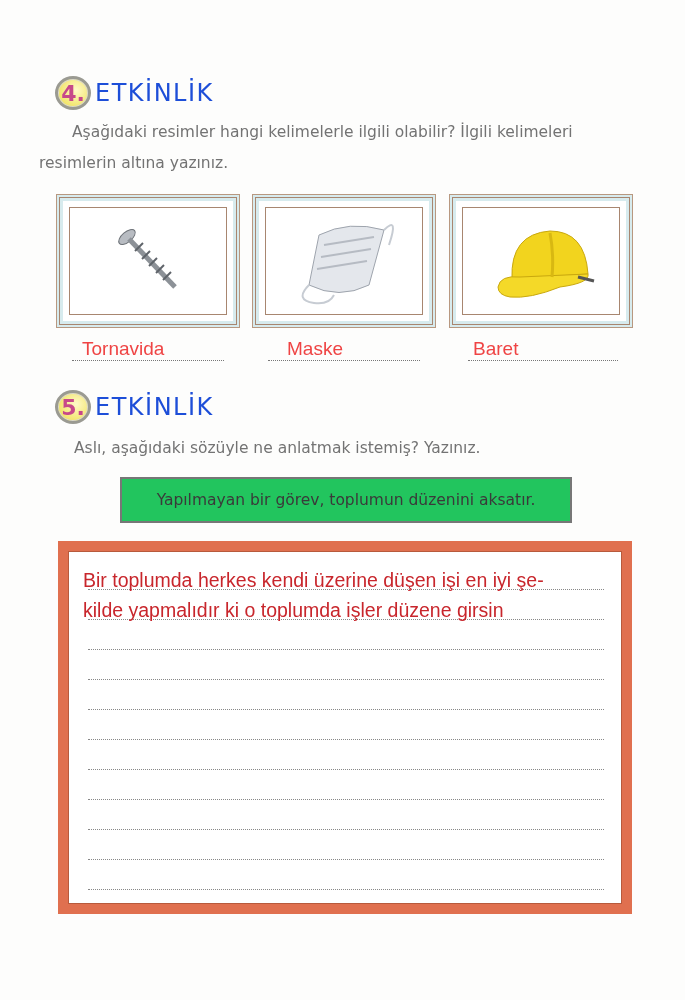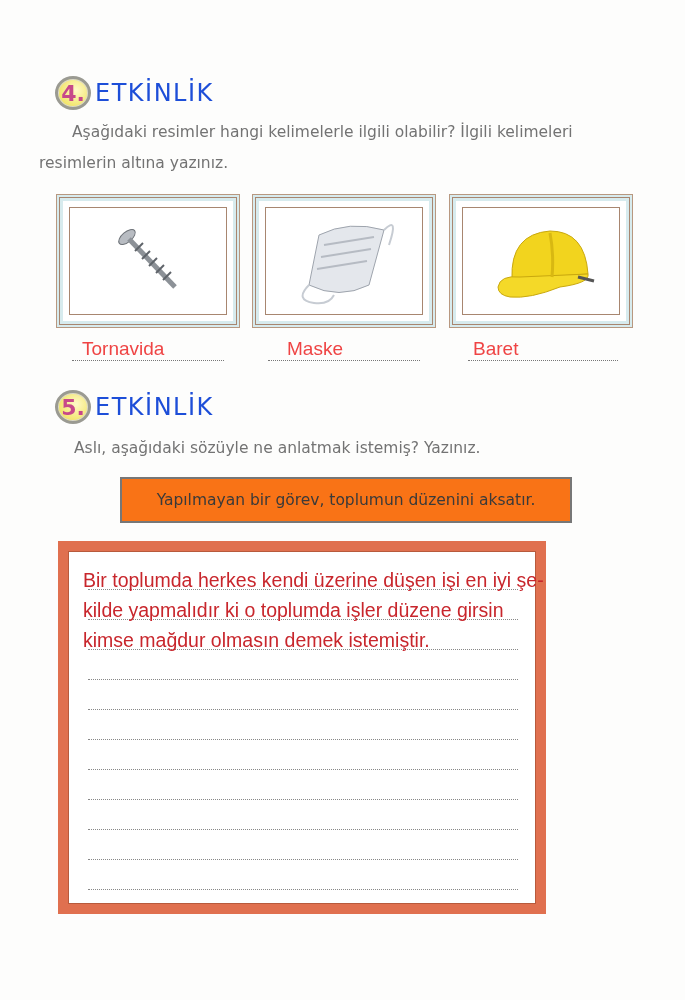--- a/index.html
+++ b/index.html
@@ -6,22 +6,22 @@
   body { width:685px; height:1000px; background:#fdfdfc; position:relative; overflow:hidden; font-family:"DejaVu Sans", sans-serif; color:#3a3a3a; }
   .heading { position:absolute; display:flex; align-items:center; }
   .badge { width:36px; height:34px; border-radius:50%; border:3px solid #9a9a92; background:radial-gradient(circle at 60% 40%, #fff9c8, #f2e56a 70%); box-sizing:border-box; display:flex; align-items:center; justify-content:center; color:#c7488a; font-size:22px; font-weight:bold; box-shadow:0 0 0 1px #d9d7cc inset; }
   .heading-title { color:#1d4ed8; font-size:24px; font-weight:normal; letter-spacing:1.5px; margin-left:4px; font-family:"DejaVu Sans", sans-serif; }
   .instr { position:absolute; font-size:15.5px; color:#737373; line-height:30px; font-family:"DejaVu Sans", sans-serif; }
   .frame { position:absolute; top:195px; width:182px; height:132px; box-sizing:border-box; border:6px solid #d7ebee; outline:1px solid #a88670; outline-offset:-3px; background:#fff; box-shadow:0 0 0 1px #b89880; }
   .frame-inner { position:absolute; inset:6px; border:1px solid #a88670; }
   .pic { position:absolute; }
   .answer-line { position:absolute; top:340px; height:20px; border-bottom:1px dotted #777; }
   .answer-word { position:absolute; top:338px; color:#ef4444; font-size:19px; font-family:"Liberation Sans", sans-serif; }
-  .quote-box { position:absolute; left:120px; top:477px; width:452px; height:46px; box-sizing:border-box; border:2px solid #777; background:#f97316; display:flex; align-items:center; justify-content:center; font-size:15.5px; color:#3a3a3a; }
-  .answer-box { position:absolute; left:58px; top:541px; width:488px; height:373px; box-sizing:border-box; border:10px solid #e0704f; background:#fff; box-shadow:inset 0 0 0 1px #b85a3c; }
+  .quote-box { position:absolute; left:120px; top:477px; width:452px; height:46px; box-sizing:border-box; border:2px solid #777; background:#22c55e; display:flex; align-items:center; justify-content:center; font-size:15.5px; color:#3a3a3a; }
+  .answer-box { position:absolute; left:58px; top:541px; width:574px; height:373px; box-sizing:border-box; border:10px solid #e0704f; background:#fff; box-shadow:inset 0 0 0 1px #b85a3c; }
   .rule { position:absolute; left:20px; right:18px; border-bottom:1px dotted #888; }
   .ans-text { position:absolute; left:15px; top:14px; width:540px; color:#c8262c; font-size:19.5px; line-height:30px; font-family:"Liberation Sans", sans-serif; }
 </style>
 </head>
 <body>
 
 <div class="heading" style="left:55px; top:76px;">
   <div class="badge">4.</div>
   <div class="heading-title">ETKİNLİK</div>
 </div>
@@ -86,15 +86,14 @@
   <div class="rule" style="top:158px;"></div>
   <div class="rule" style="top:188px;"></div>
   <div class="rule" style="top:218px;"></div>
   <div class="rule" style="top:248px;"></div>
   <div class="rule" style="top:278px;"></div>
   <div class="rule" style="top:308px;"></div>
   <div class="rule" style="top:338px;"></div>
   <div class="ans-text">
     <div>Bir toplumda herkes kendi üzerine düşen işi en iyi şe-</div>
     <div>kilde yapmalıdır ki o toplumda işler düzene girsin</div>
-    <div>kimse mağdur olmasın demek istemiştir.</div>
   </div>
 </div>
 
 </body></html>

